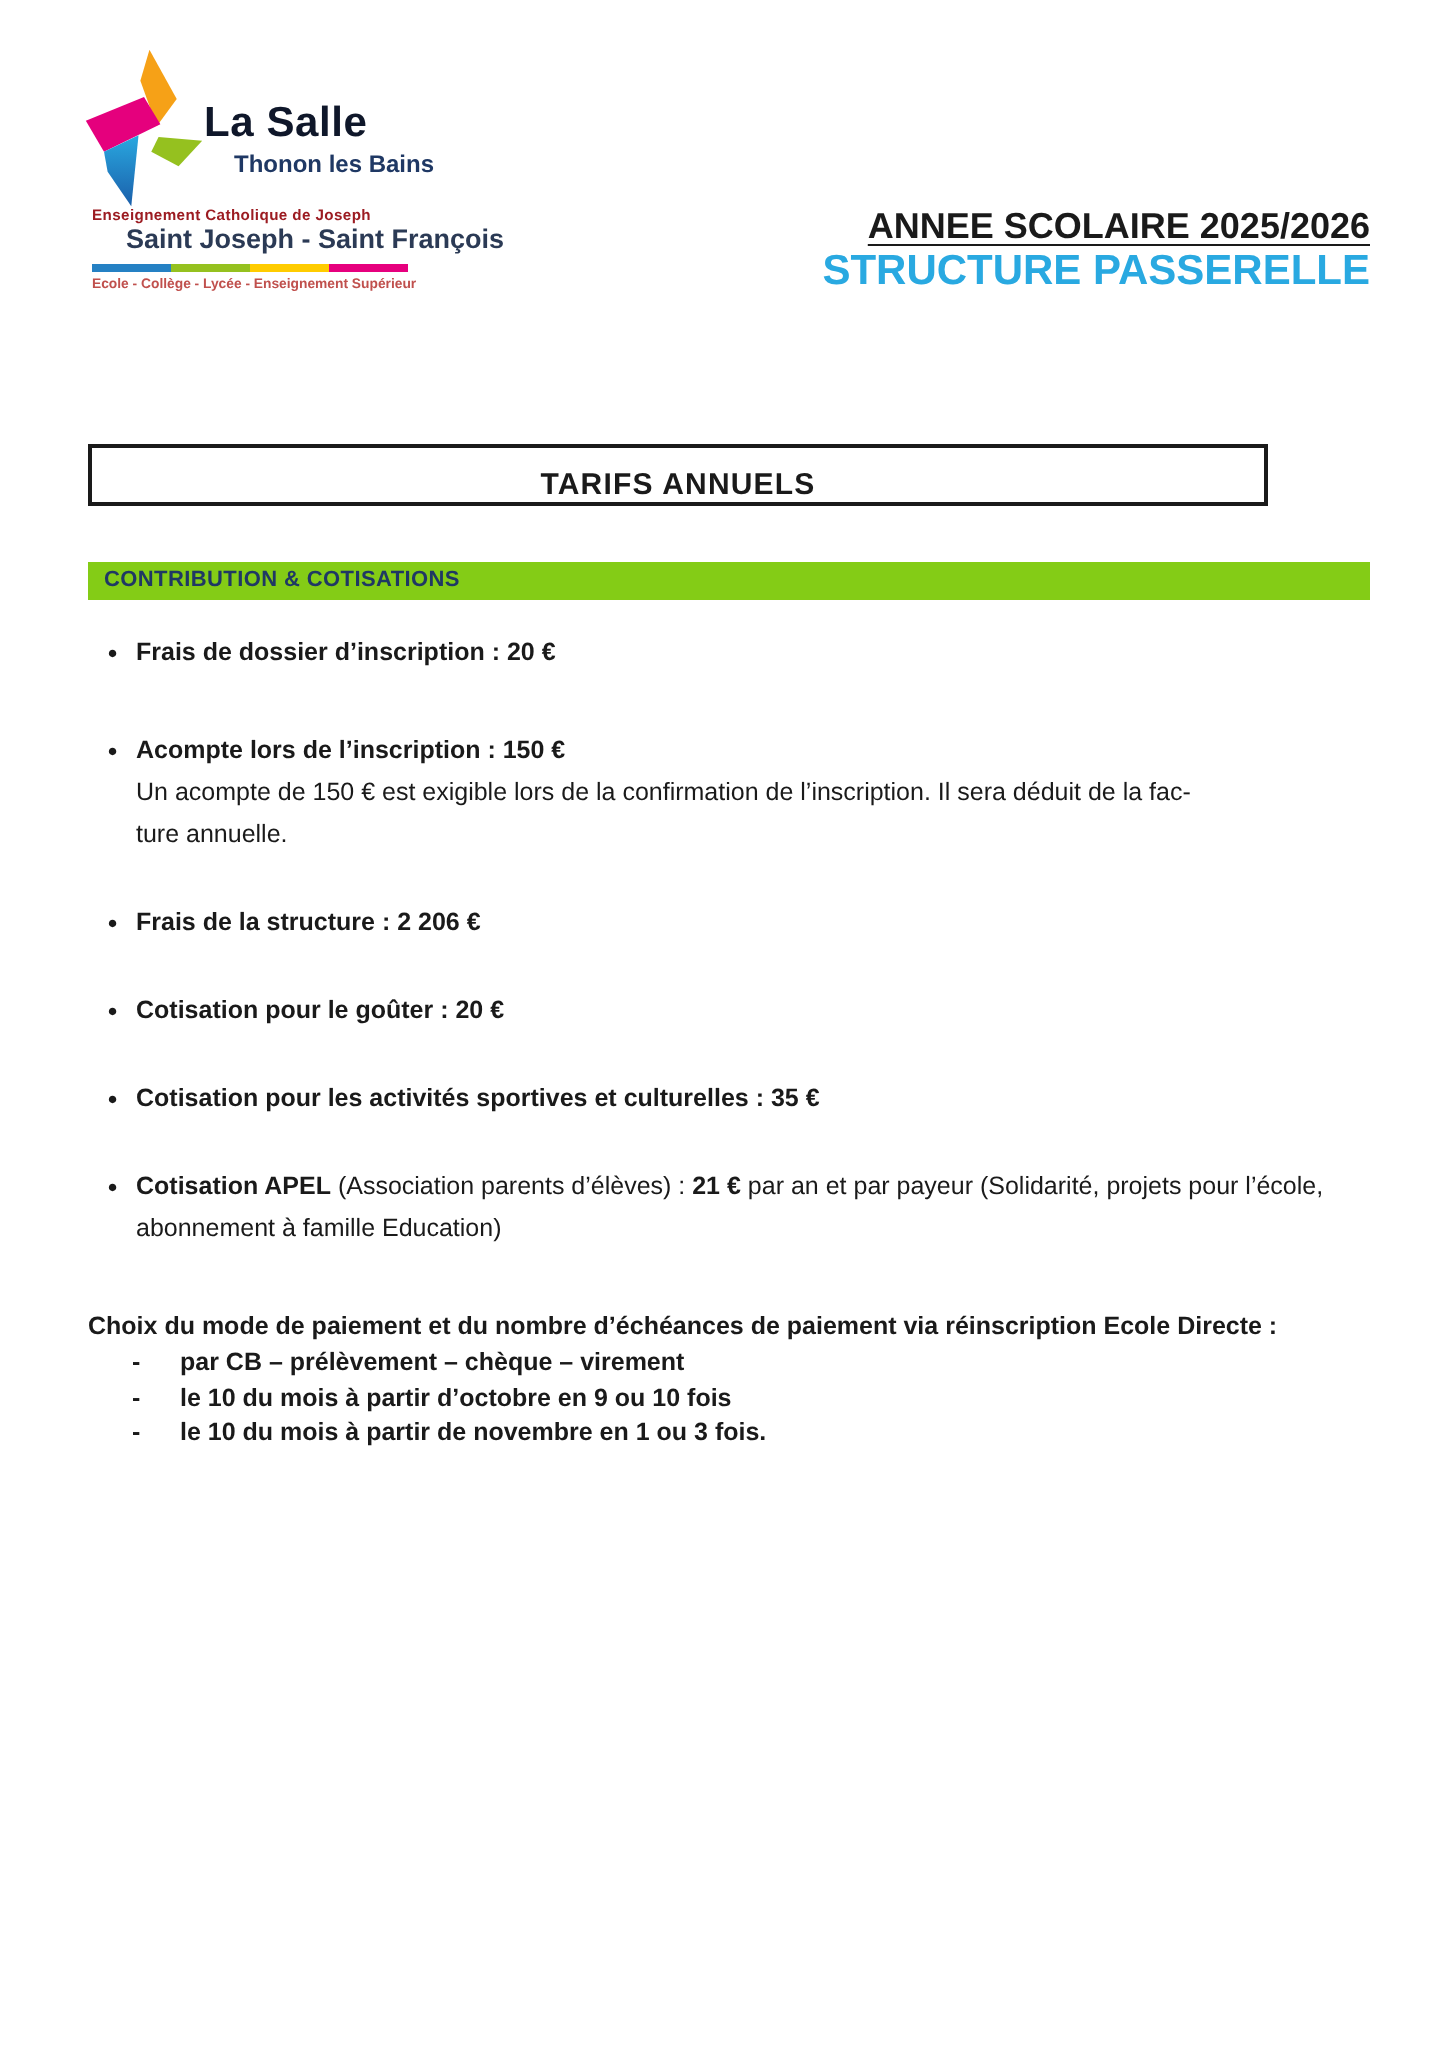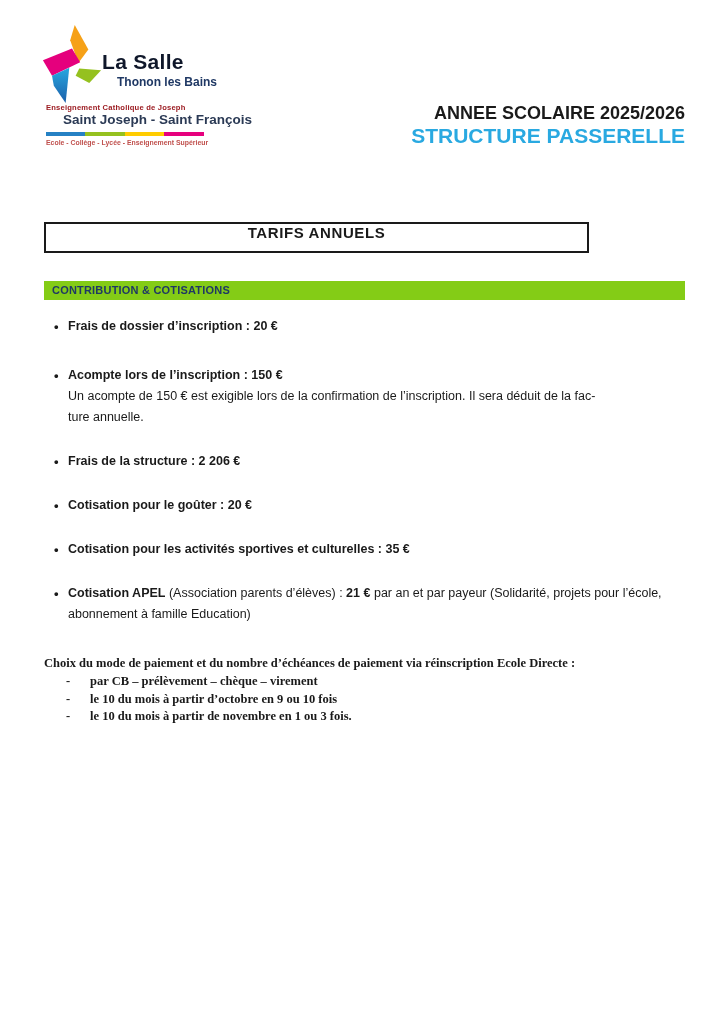--- a/index.html
+++ b/index.html
@@ -21,28 +21,28 @@
   .logo-name { position: absolute; left: 64px; top: 28px; font-size: 21px; font-weight: 700; color: #0f172a; letter-spacing: 0.3px; white-space: nowrap; }
   .logo-city { position: absolute; left: 79px; top: 53px; font-size: 12px; font-weight: 700; color: #1f3864; white-space: nowrap; }
   .logo-line1 { position: absolute; left: 8px; top: 81px; width: 165px; font-size: 7.6px; font-weight: 700; color: #9c1c22; letter-spacing: 0.2px; white-space: nowrap; }
   .logo-line2 { position: absolute; left: 8px; top: 90px; width: 165px; font-size: 13.5px; font-weight: 700; color: #2b3a55; white-space: nowrap; margin-left: 17px; }
   .logo-bar   { position: absolute; left: 8px; top: 110px; width: 158px; height: 4px;
     background: linear-gradient(to right, #2581c4 0 25%, #95c11f 25% 50%, #ffcc00 50% 75%, #e6007e 75% 100%); }
   .logo-line3 { position: absolute; left: 8px; top: 117px; width: 170px; font-size: 6.9px; font-weight: 700; color: #c0504d; white-space: nowrap; }
 
   
   .header-right { position: absolute; right: 39px; top: 103px; text-align: right; }
-  .annee { font-size: 18px; font-weight: 700; color: #1a1a1a; text-underline-offset: 3px; white-space: nowrap; }
+  .annee { font-size: 18px; font-weight: 700; color: #1a1a1a; text-decoration: underline; text-underline-offset: 3px; white-space: nowrap; }
   .structure { font-size: 21px; font-weight: 700; color: #29a9e1; white-space: nowrap; }
 
   
   .tarifs-box {
-    position: absolute; left: 44px; top: 222px; width: 545px; height: 31px;
+    position: absolute; left: 44px; top: 222px; width: 590px; height: 31px;
     border: 2px solid #1a1a1a;
-    display: flex; align-items: flex-start; justify-content: center;
+    display: flex; align-items: flex-end; justify-content: center;
     font-size: 15px; font-weight: 700; letter-spacing: 0.6px; color: #1a1a1a;
   }
 
   
   .banner {
     position: absolute; left: 44px; width: 641px; height: 19px;
     background: #84cc16; color: #1f3864;
     font-size: 11px; font-weight: 700; line-height: 19px;
     padding-left: 8px; letter-spacing: 0.2px;
   }
@@ -53,21 +53,21 @@
   .bullets { position: absolute; left: 44px; top: 316px; width: 641px; list-style: none; }
   .bullets li { position: relative; padding-left: 24px; font-size: 12.5px; font-weight: 700; line-height: 21px; color: #1a1a1a; }
   .bullets li + li { margin-top: 23px; }
   .bullets li::before { content: "\2022"; position: absolute; left: 10px; top: 0; font-size: 13px; }
   .bullets li.has-detail { margin-top: 28px; }
   .bullet-detail { font-weight: 400; white-space: pre-line; line-height: 21px; }
   .run-regular { font-weight: 400; margin-top: 44px; }
   .run-bold { font-weight: 700; }
 
   
-  .payment { position: absolute; left: 44px; top: 655px; width: 641px; font-size: 12.5px; font-weight: 700; color: #1a1a1a; font-family: Liberation Serif, serif; }
+  .payment { position: absolute; left: 44px; top: 655px; width: 641px; font-size: 12.5px; font-weight: 700; color: #1a1a1a; }
   .payment-intro { line-height: 17px; }
   .payment-list { list-style: none; margin-top: 1px; }
   .payment-list li { position: relative; padding-left: 46px; line-height: 17.5px; }
   .payment-list li::before { content: "-"; position: absolute; left: 22px; top: 0; }
 </style>
 </head>
 <body>
 
 <div class="page">
 

